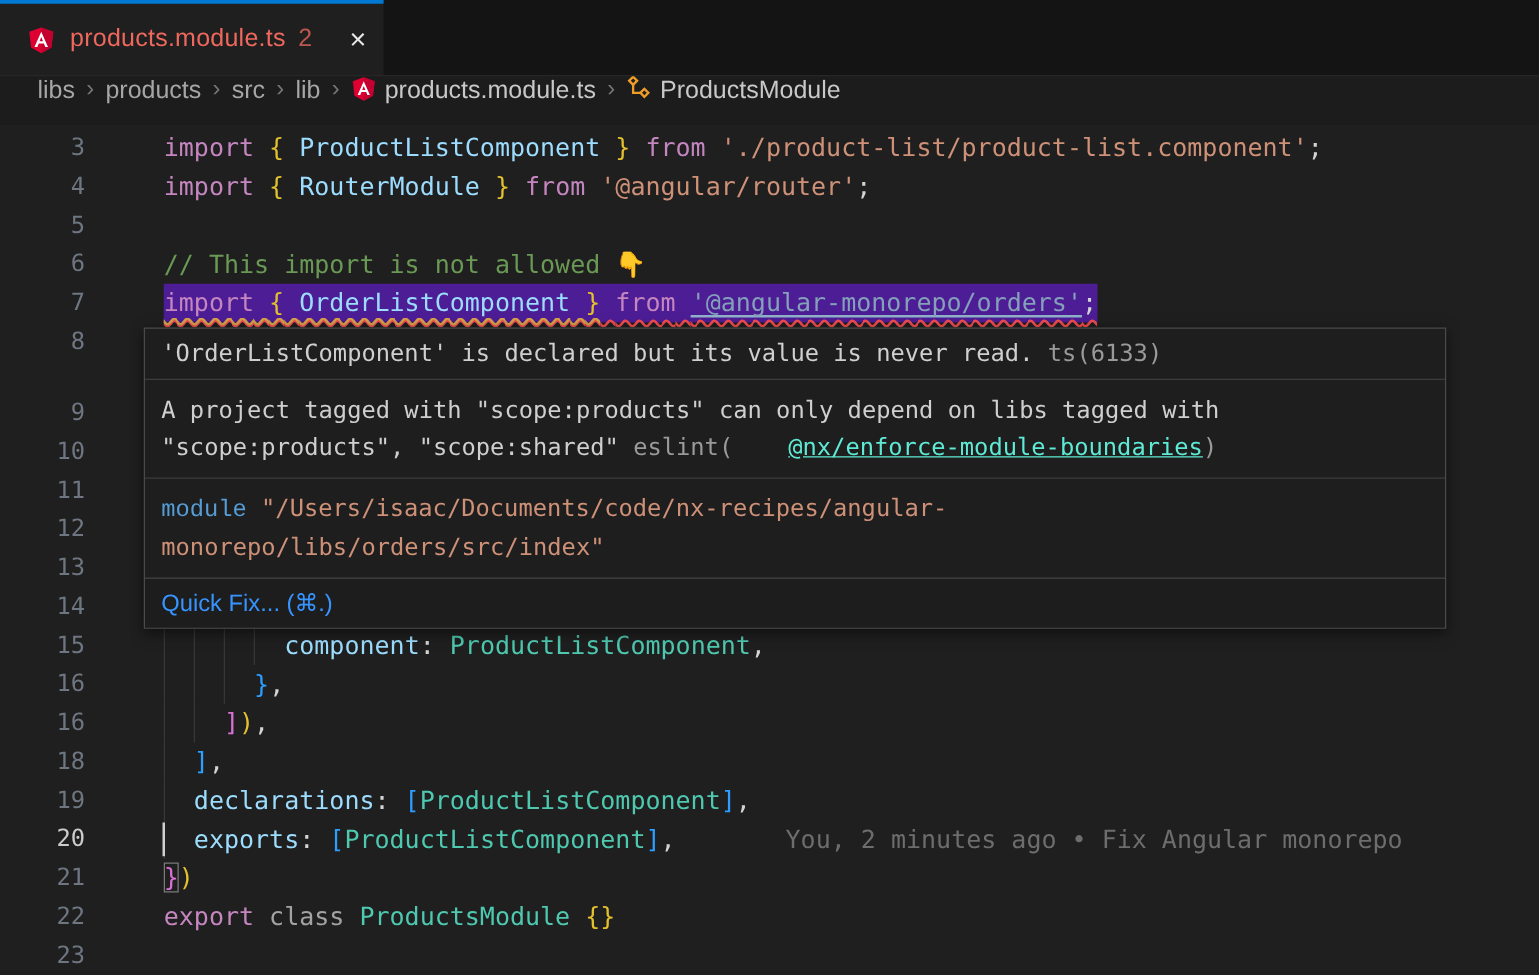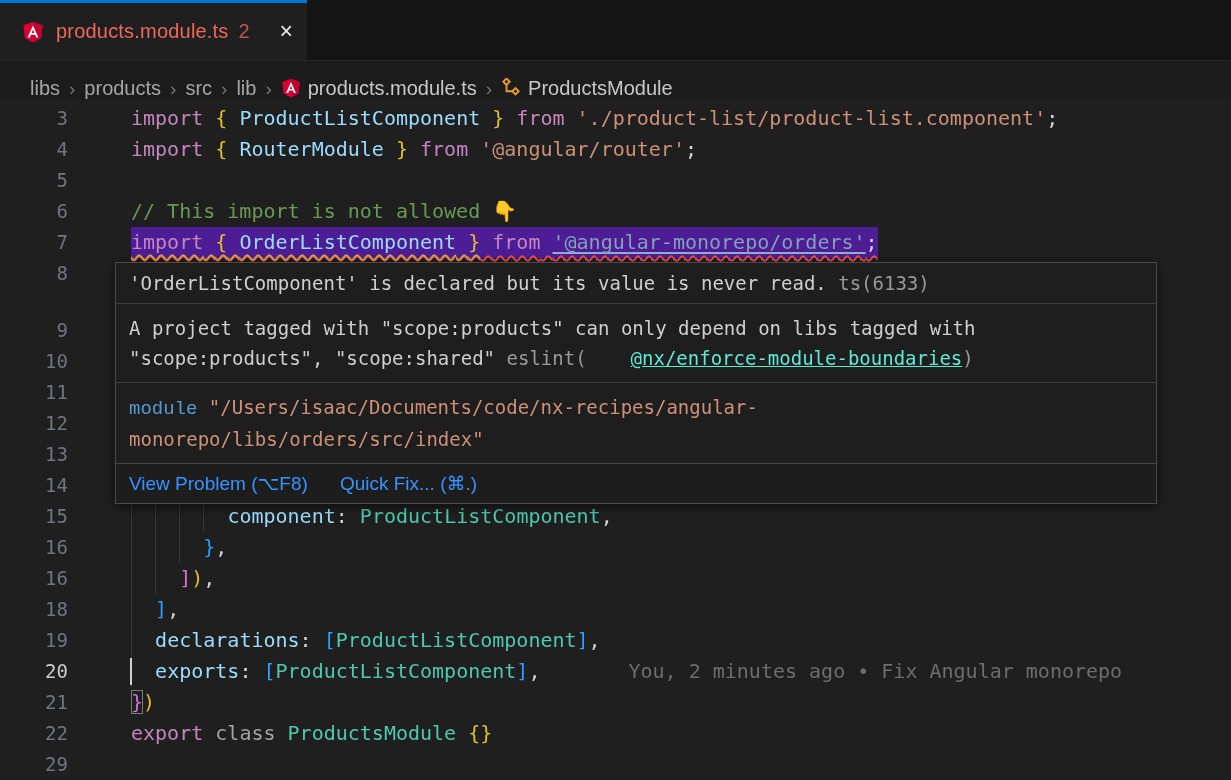--- a/index.html
+++ b/index.html
@@ -12,21 +12,21 @@
   .tab { width:307px; height:60px; background:#1f1f1f; border-top:3px solid #0078d4;
          display:flex; align-items:center; padding:0 14px 0 22px; cursor:pointer; }
   .tab-icon { width:22px; height:22px; flex:none; margin-right:12px; }
   .tab-title { color:#ef685d; font-size:20px; letter-spacing:.2px; }
   .tab-badge { color:#bd584f; font-size:20px; margin-left:10px; }
   .tab-close { color:#e8e8e8; font-size:23px; margin-left:auto; line-height:1; cursor:pointer; }
   .tabbar-rest { flex:1; background:#141414; }
 
   
   .breadcrumbs { height:40px; background:#1c1c1c; border-top:1px solid #262626;
-                 display:flex; align-items:flex-end; padding-left:30px; font-size:20px; color:#a6a6a6; }
+                 display:flex; align-items:flex-start; padding-left:30px; font-size:20px; color:#a6a6a6; }
   .crumb { cursor:pointer; }
   .crumb.bright { color:#c8c8c8; }
   .crumb-sep { color:#767676; margin:0 9px; font-size:19px; }
   .crumb-ico { width:20px; height:20px; margin-right:7px; vertical-align:-3px; }
 
   
   .editor { position:relative; height:680px; padding-top:3px;
             font-family:"DejaVu Sans Mono", monospace; font-size:20px; }
   .row { display:flex; height:31px; line-height:31px; white-space:pre; }
   .gutter { width:68px; flex:none; text-align:right; color:#6e7681; font-size:19px; }
@@ -136,35 +136,34 @@
         <div class="row"><div class="gutter">13</div><div class="code"></div></div>
         <div class="row"><div class="gutter">14</div><div class="code"></div></div>
         <div class="row"><div class="gutter">15</div><div class="code"><span class="guide"></span><span class="guide"></span><span class="guide"></span><span class="guide"></span><span class="tok c-var">component</span><span class="tok c-p">: </span><span class="tok c-type">ProductListComponent</span><span class="tok c-p">,</span></div></div>
         <div class="row"><div class="gutter">16</div><div class="code"><span class="guide"></span><span class="guide"></span><span class="guide"></span><span class="tok c-bb">}</span><span class="tok c-p">,</span></div></div>
         <div class="row"><div class="gutter">16</div><div class="code"><span class="guide"></span><span class="guide"></span><span class="tok c-bp">]</span><span class="tok c-bg">)</span><span class="tok c-p">,</span></div></div>
         <div class="row"><div class="gutter">18</div><div class="code"><span class="guide"></span><span class="tok c-bb">]</span><span class="tok c-p">,</span></div></div>
         <div class="row"><div class="gutter">19</div><div class="code"><span class="guide"></span><span class="tok c-var">declarations</span><span class="tok c-p">: </span><span class="tok c-bb">[</span><span class="tok c-type">ProductListComponent</span><span class="tok c-bb">]</span><span class="tok c-p">,</span></div></div>
         <div class="row"><div class="gutter active">20</div><div class="code"><div class="cursor"></div><span class="guide"></span><span class="tok c-var">exports</span><span class="tok c-p">: </span><span class="tok c-bb">[</span><span class="tok c-type">ProductListComponent</span><span class="tok c-bb">]</span><span class="tok c-p">,</span><span class="tok c-blame">You, 2 minutes ago • Fix Angular monorepo</span></div></div>
         <div class="row"><div class="gutter">21</div><div class="code"><span class="tok c-bp bm">}</span><span class="tok c-bg">)</span></div></div>
         <div class="row"><div class="gutter">22</div><div class="code"><span class="tok c-kw">export</span><span class="tok c-p"> </span><span class="tok c-kb">class</span><span class="tok c-p"> </span><span class="tok c-type">ProductsModule</span><span class="tok c-p"> </span><span class="tok c-bg">{}</span></div></div>
-        <div class="row"><div class="gutter">29</div><div class="code"></div></div>
+        <div class="row"><div class="gutter">23</div><div class="code"></div></div>
       </div>
 
     <div class="hover">
       <div class="hv-sec">
         <span>'OrderListComponent' is declared but its value is never read.</span>
         <span class="hv-dim"> </span><span class="hv-dim">ts(6133)</span>
       </div>
       <div class="hv-sec twoline">
         <span>A project tagged with "scope:products" can only depend on libs tagged with</span><br>
         <span>"scope:products", "scope:shared" </span><span class="hv-dim">eslint(</span><span class="hv-link">@nx/enforce-module-boundaries</span><span class="hv-dim">)</span>
       </div>
       <div class="hv-sec twoline">
         <span class="hv-kw">module </span><span class="hv-str">"/Users/isaac/Documents/code/nx-recipes/angular-</span><br>
         <span class="hv-str">monorepo/libs/orders/src/index"</span>
       </div>
       <div class="hv-actions">
-        <span class="hv-action">View Problem (⌥F8)</span>
         <span class="hv-action">Quick Fix... (⌘.)</span>
       </div>
     </div>
   </div>
 </div>
 
 </body></html>

